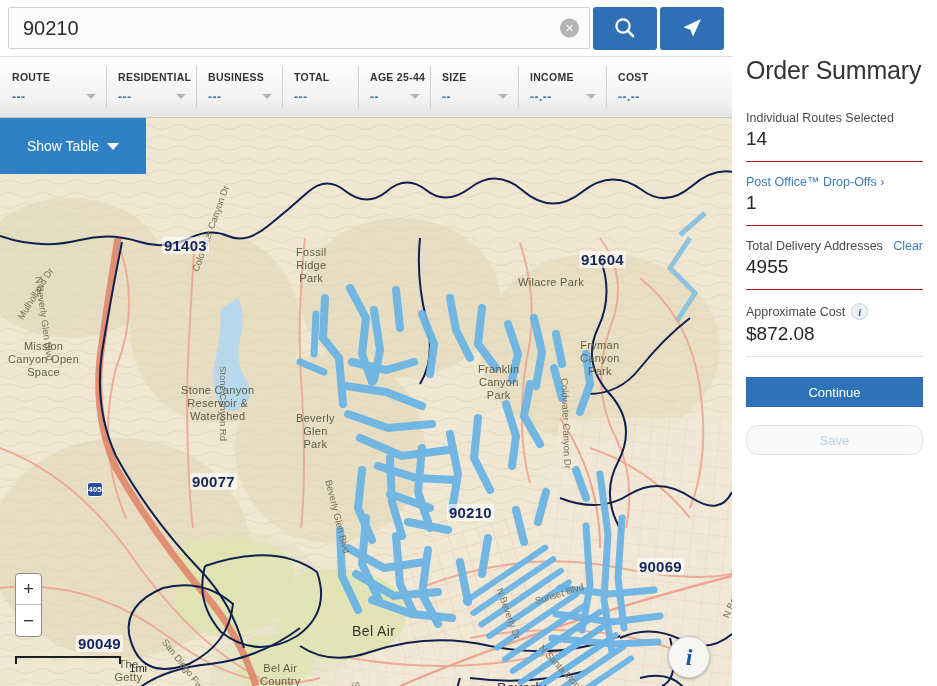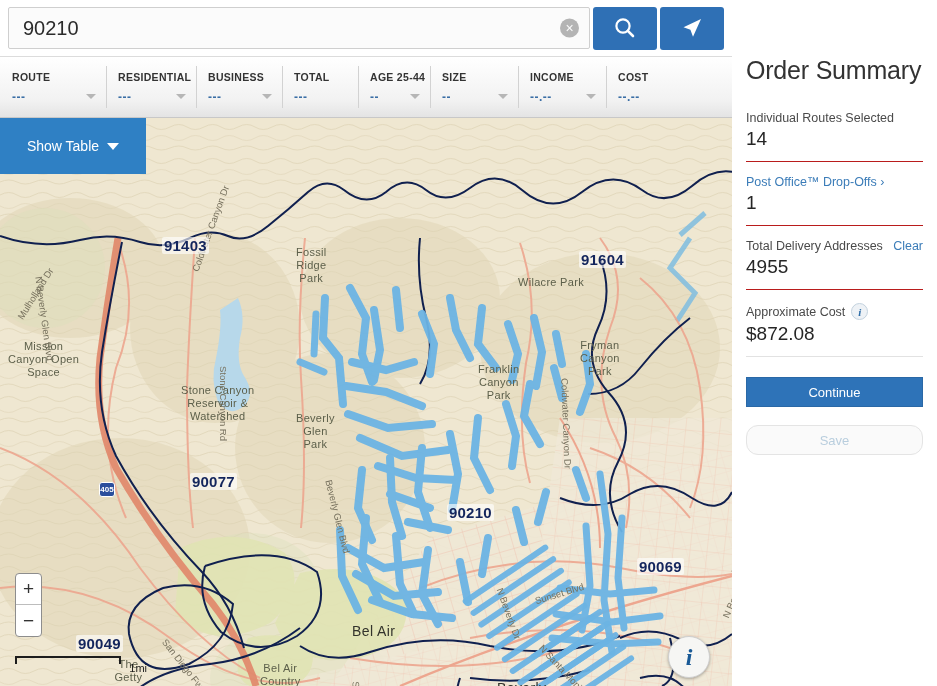--- a/index.html
+++ b/index.html
@@ -489,21 +489,21 @@
 Park</div>
           <div class="place-label" style="left: 111px; top: 540px;">The
 Getty
 Center</div>
           <div class="place-label" style="left: 260px; top: 544px;">Bel Air
 Country
 Club</div>
           <div class="city-label" style="left: 352px; top: 505px;">Bel Air</div>
           <div class="city-label" style="left: 497px; top: 562px;">Beverly
 Hills</div>
-          <div class="hwy-shield" style="left: 99px; top: 364px;">405</div>
+          <div class="hwy-shield" style="left: 87px; top: 364px;">405</div>
           <div class="zip-label" style="left: 162px; top: 119px;">91403</div>
           <div class="zip-label" style="left: 558px; top: 133px; margin-left: 21px;">91604</div>
           <div class="zip-label" style="left: 190px; top: 355px;">90077</div>
           <div class="zip-label" style="left: 447px; top: 386px;">90210</div>
           <div class="zip-label" style="left: 637px; top: 440px;">90069</div>
           <div class="zip-label" style="left: 76px; top: 517px;">90049</div>
         </div>
 
       <button id="show-table">
         <span>Show Table</span>

